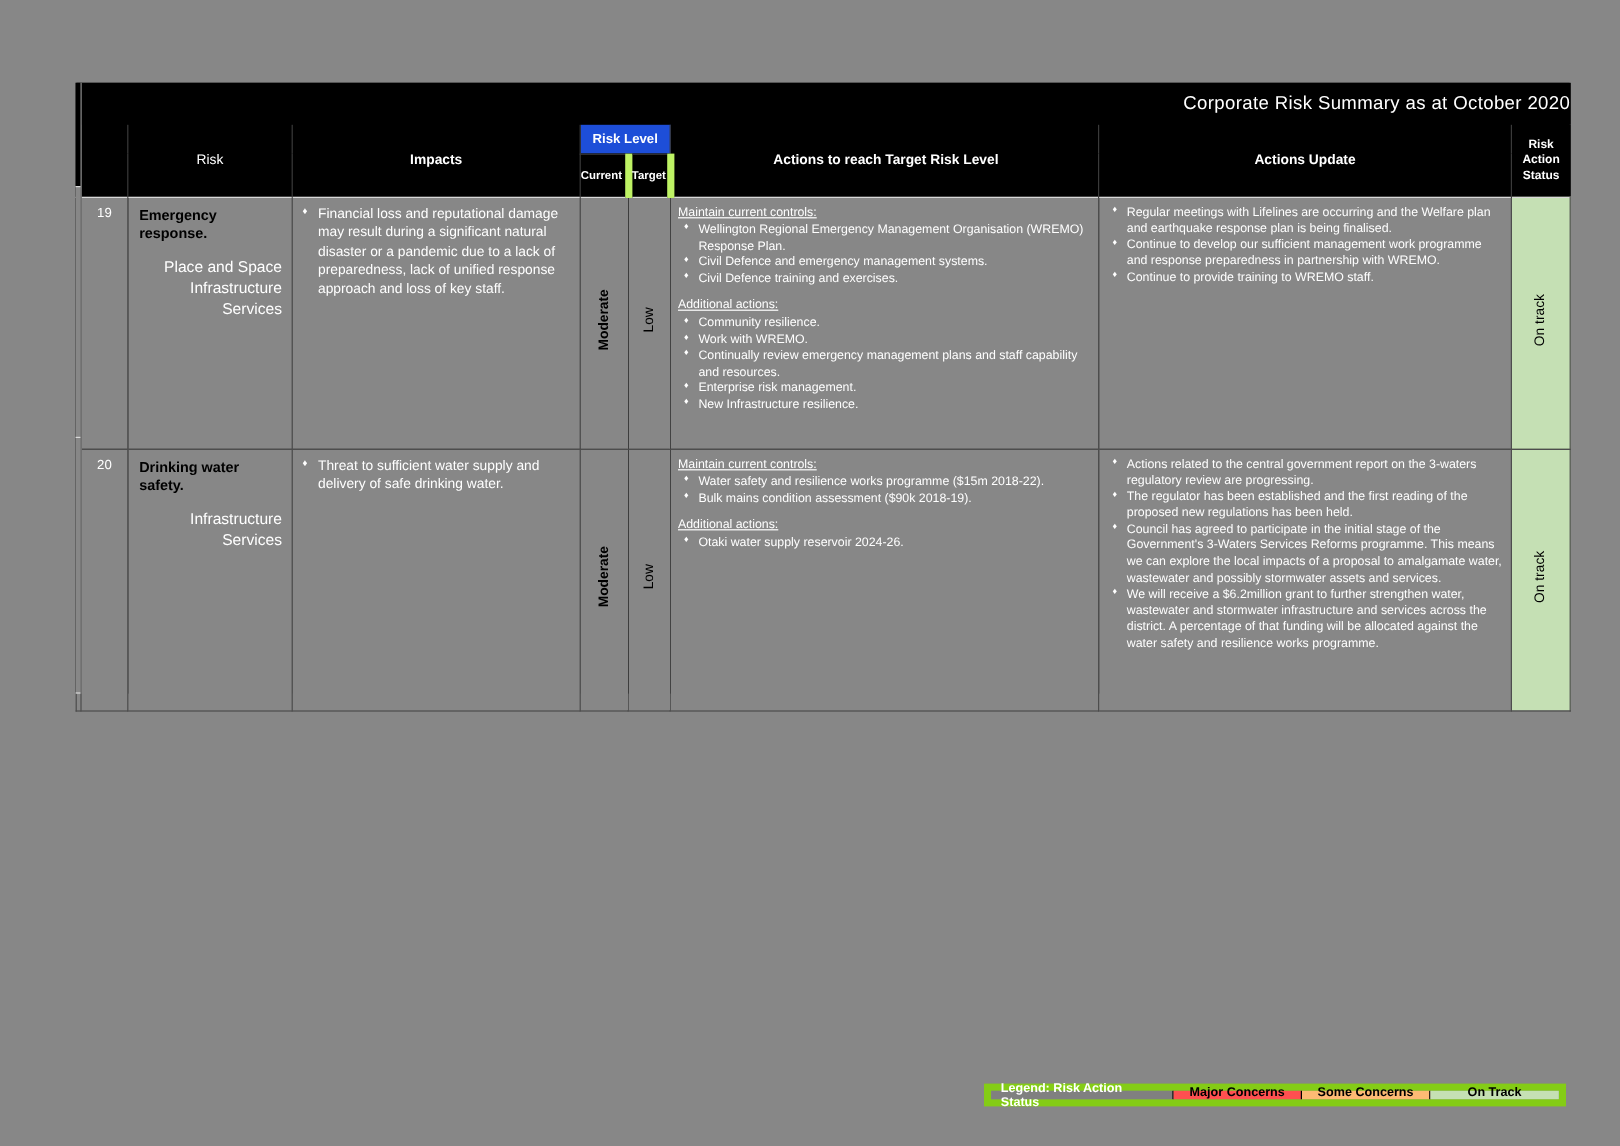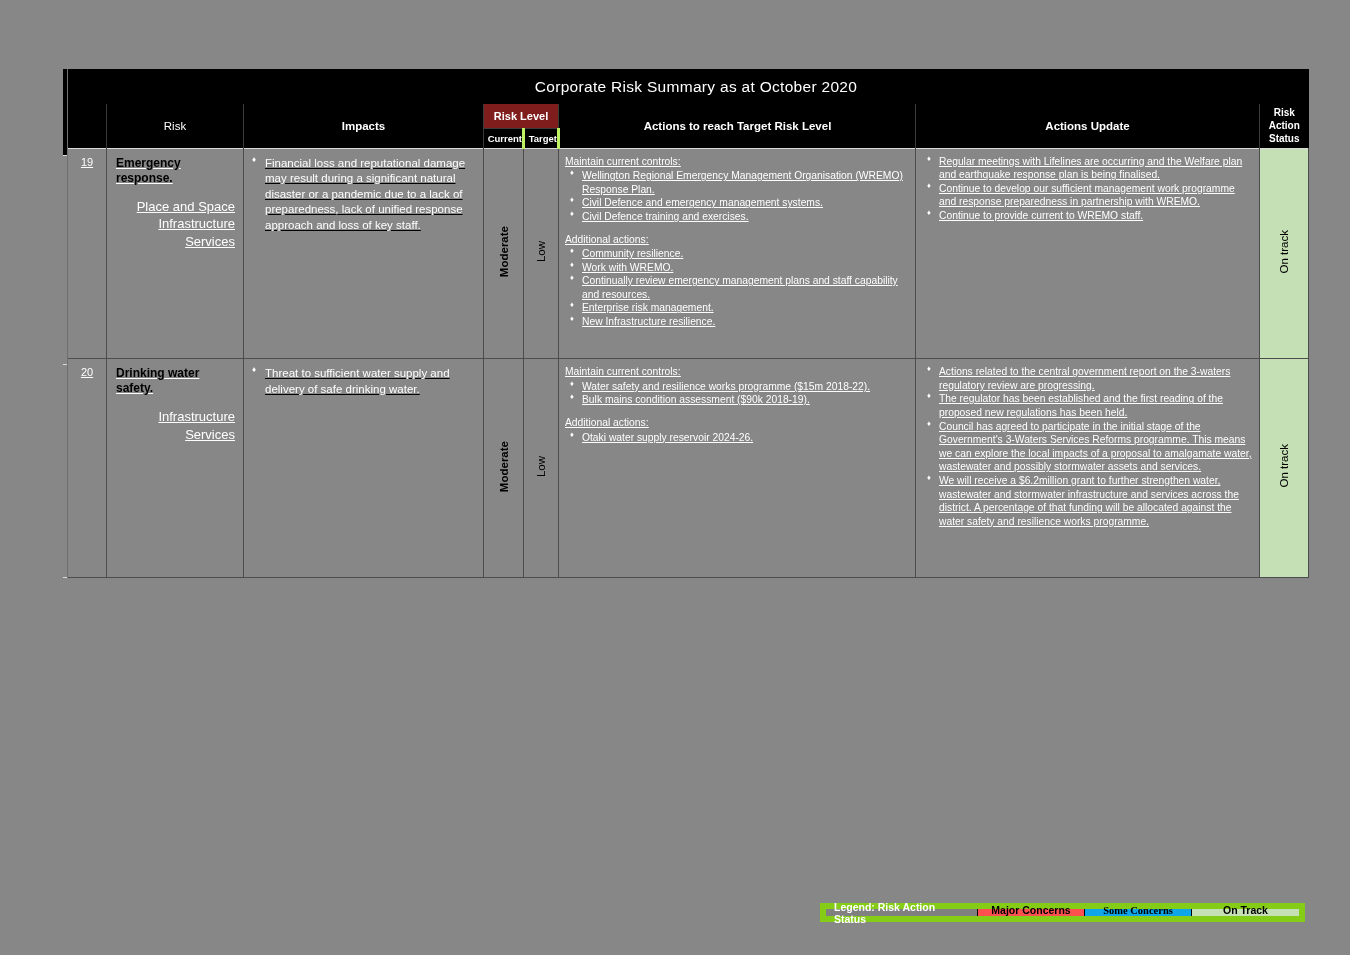--- a/index.html
+++ b/index.html
@@ -35,21 +35,21 @@
     vertical-align: top;
     padding: 0;
     margin: 0;
     box-sizing: border-box;
   }
 
   
   .title-cell {
     background: #000000;
     color: #ffffff;
-    text-align: center;
+    text-align: right;
     font-size: 15.5px;
     font-weight: normal;
     letter-spacing: 0.3px;
     height: 35px;
     vertical-align: middle !important;
     border: none;
   }
   .title-cell .title-inner {
     padding-left: 20px;
   }
@@ -60,56 +60,55 @@
     color: #ffffff;
     text-align: center;
     font-size: 11.5px;
     font-weight: normal;
     vertical-align: middle !important;
     border-right: 1px solid #3a3a3a;
     line-height: 1.25;
   }
   .hdr.plain { font-weight: bold; }
   .hdr-risklevel-top {
-    background: #7f1d1d;
+    background: #1d4ed8;
     color: #ffffff;
     text-align: center;
     font-size: 11px;
     font-weight: bold;
     height: 24px;
     vertical-align: middle !important;
     border-bottom: 1px solid #3a3a3a;
     border-right: 1px solid #3a3a3a;
   }
   .hdr-sub {
     background: #000000;
     color: #ffffff;
-    text-align: right;
+    text-align: left;
     font-size: 9.5px;
     font-weight: bold;
-    height: 20px;
-    vertical-align: middle !important;
-    border-right: 3px solid #bef264;
+    height: 36px;
+    vertical-align: middle !important;
+    border-right: 6px solid #bef264;
   }
   .hdr-ras {
     background: #000000;
     color: #ffffff;
     text-align: center;
     font-size: 10px;
     font-weight: bold;
     vertical-align: middle !important;
     line-height: 1.3;
   }
 
   
   .body-row td {
     background: #878787;
     border: 1px solid #4d4d4d;
     border-top: 1px solid #d9d9d9;
-    text-decoration: underline;
   }
   .c-num {
     text-align: center;
     color: #ffffff;
     font-size: 11px;
     padding-top: 7px !important;
     border-left: 1px solid #d9d9d9 !important;
   }
   .c-risk {
     padding: 7px 8px 8px 9px !important;
@@ -367,21 +366,21 @@
           <li>Work with WREMO.</li>
           <li>Continually review emergency management plans and staff capability and resources.</li>
           <li>Enterprise risk management.</li>
           <li>New Infrastructure resilience.</li>
         </ul>
       </td>
       <td class="c-update">
         <ul class="b2">
           <li>Regular meetings with Lifelines are occurring and the Welfare plan and earthquake response plan is being finalised.</li>
           <li>Continue to develop our sufficient management work programme and response preparedness in partnership with WREMO.</li>
-          <li>Continue to provide current to WREMO staff.</li>
+          <li>Continue to provide training to WREMO staff.</li>
         </ul>
       </td>
       <td class="c-status">
         <span class="vert">On track</span>
       </td>
     </tr>
 
     <tr class="body-row" style="height:218px">
       <td style="background:#878787"></td>
       <td class="c-num">20</td>
@@ -434,19 +433,19 @@
 <div class="spine-top"></div>
 <div class="spine-tick" style="top:155px"></div>
 <div class="spine-tick" style="top:364px"></div>
 <div class="spine-tick" style="top:577px"></div>
 
 <div id="legend">
   <div class="lg-label">Legend: Risk Action Status</div>
   <div class="lg-item" style="background: rgb(255, 80, 80);">
     <span>Major Concerns</span>
   </div>
-  <div class="lg-item" style="background: #0ea5e9; font-family: Liberation Serif, serif;">
+  <div class="lg-item" style="background: #fdba74;">
     <span>Some Concerns</span>
   </div>
   <div class="lg-item" style="background: rgb(197, 224, 180);">
     <span>On Track</span>
   </div>
 </div>
 
 </body></html>

